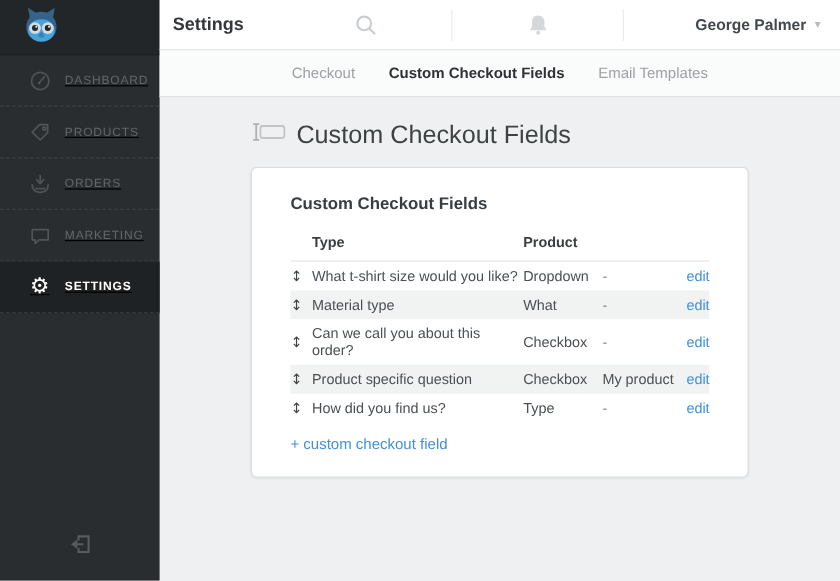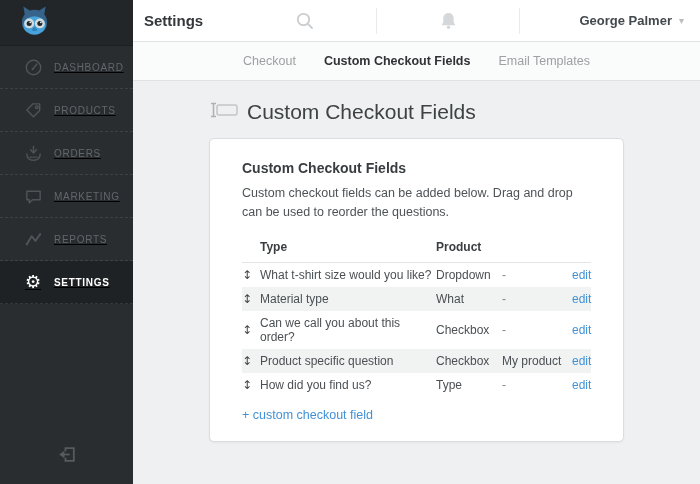--- a/index.html
+++ b/index.html
@@ -109,30 +109,20 @@
         <span class="nav-label">ORDERS</span>
       </div>
       <div class="nav-item">
         <span class="nav-icon">
           <svg width="19" height="19" viewBox="0 0 20 20" fill="none" stroke="currentColor" stroke-width="1.5" stroke-linejoin="round">
             <path d="M3 4.5 h14 v9 h-8 l-3.5 3.2 v-3.2 H3 z"></path>
           </svg>
         </span>
         <span class="nav-label">MARKETING</span>
       </div>
-      <div class="nav-item">
-        <span class="nav-icon">
-          <svg width="19" height="19" viewBox="0 0 20 20" fill="none" stroke="currentColor" stroke-width="2" stroke-linecap="round" stroke-linejoin="round">
-            <path d="M3 15 L8 6.5 L12 11.5 L17 4.5"></path>
-            <circle cx="3" cy="15" r="1.2" fill="currentColor" stroke="none"></circle>
-            <circle cx="17" cy="4.5" r="1.2" fill="currentColor" stroke="none"></circle>
-          </svg>
-        </span>
-        <span class="nav-label">REPORTS</span>
-      </div>
       <div class="nav-item active">
         <span class="nav-icon">
           <span class="gear-glyph">⚙</span>
         </span>
         <span class="nav-label">SETTINGS</span>
       </div>
     </nav>
 
     <div class="logout-area">
       <span>
@@ -184,21 +174,20 @@
           <svg width="30" height="20" viewBox="0 0 30 20" fill="none">
             <rect x="8" y="5" width="20" height="10" rx="2" stroke="#c2c5c7" stroke-width="1.5"></rect>
             <path d="M4.5 3.5 V16.5 M2 3.5 H7 M2 16.5 H7" stroke="#aeb1b3" stroke-width="1.5"></path>
           </svg>
         </span>
         <h2>Custom Checkout Fields</h2>
       </div>
 
       <section class="card">
         <h3 class="card-title">Custom Checkout Fields</h3>
-        <p class="card-desc">Custom checkout fields can be added below. Drag and drop can be used to reorder the questions.</p>
 
         <div class="table">
           <div class="thead">
             <span></span>
             <span class="c-type">Type</span>
             <span class="c-product">Product</span>
             <span></span>
           </div>
 
           <div class="trow">

